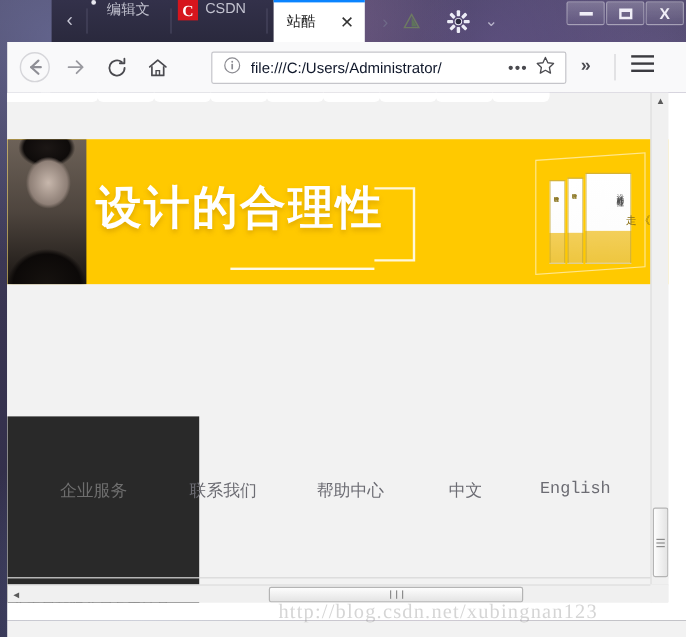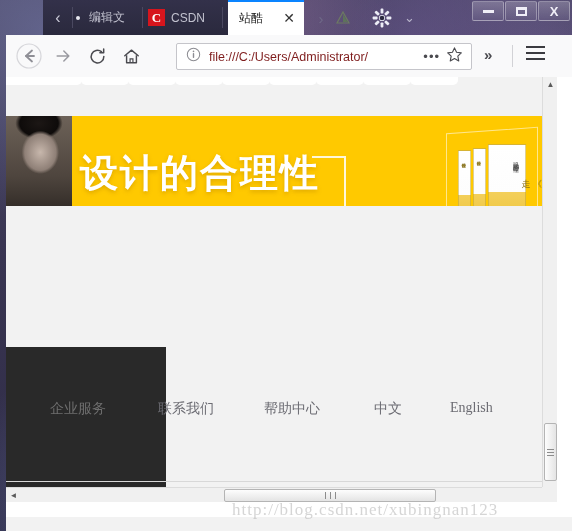--- a/index.html
+++ b/index.html
@@ -42,21 +42,21 @@
     background: linear-gradient(180deg,#33314a 0%, #2a293d 100%);
   }
   .back-chevron {
     position: absolute; left: 46px; top: 7px;
     width: 24px; height: 22px;
     display: flex; align-items: center; justify-content: center;
     color: #c9c9d6; font-size: 16px; line-height: 1;
   }
   .tab {
     position: absolute; top: 0; height: 35px;
-    display: flex; align-items: center;
+    display: flex; 
     font-size: 12px;
     overflow: hidden;
     white-space: nowrap;
   }
   .tab-divider {
     position: absolute; top: 7px; width: 1px; height: 21px;
     background: #4a4860;
   }
   .tab-inactive { color: #c2c2cf; }
   .tab1 { left: 76px; width: 60px; padding-left: 0; }
@@ -144,21 +144,21 @@
     background: #ffffff;
     border: 1px solid #c5c5ca;
     border-radius: 2px;
     display: flex; align-items: center;
   }
   .urlbar .info-icon {
     margin-left: 9px; margin-right: 8px; flex: none;
     color: #737378;
   }
   .urlbar .url-text {
-    font-size: 12.5px; color: #7f1d1d;
+    font-size: 12.5px; color: #0f172a;
     white-space: nowrap; overflow: hidden;
     flex: 1;
     font-family: "Liberation Sans", sans-serif;
   }
   .urlbar .dots-icon {
     margin-right: 6px; color: #4a4a4f; font-size: 13px;
     letter-spacing: 1px; flex: none;
   }
   .urlbar .star-icon { margin-right: 8px; color: #4a4a4f; flex: none; }
   .chev2 {
@@ -199,21 +199,21 @@
   .pill {
     position: absolute; top: 0;
     height: 20px; width: 48px;
     background: #ffffff;
     border-radius: 5px;
   }
 
   
   .banner {
     position: absolute; left: 0; top: 39px;
-    width: 551px; height: 90px;
+    width: 551px; height: 121px;
     background: #ffc900;
     overflow: hidden;
   }
   .banner-person {
     position: absolute; left: 0; top: 0; width: 66px; height: 121px;
     background:
       radial-gradient(ellipse 26px 30px at 52% 30%, #c7b7ac 0%, #8f8077 60%, rgba(60,50,45,0) 72%),
       radial-gradient(ellipse 32px 22px at 50% 6%, #1c1715 0%, #0e0b0a 60%, rgba(20,16,14,0) 74%),
       radial-gradient(ellipse 40px 36px at 50% 100%, #16120f 0%, #0c0908 70%, rgba(10,8,7,0) 82%),
       linear-gradient(180deg, #6d6258 0%, #4e453e 50%, #1a1613 100%);
@@ -540,21 +540,21 @@
       </div>
 
       <div class="page-body">
         <div class="dark-panel"></div>
 
         <div class="footer-nav">
           <a href="#" class="on-dark" style="left:44px;">企业服务</a>
           <a href="#" style="left:152px;">联系我们</a>
           <a href="#" style="left:258px;">帮助中心</a>
           <a href="#" style="left:368px;">中文</a>
-          <a href="#" class="en" style="left:444px;">English</a>
+          <a href="#" class="en" style="left:444px;font-family:Liberation Mono, monospace;">English</a>
         </div>
 
         <div class="divider-line"></div>
 
         <div class="footer-line l1">市公安局朝阳分局备案编号:110105020000501</div>
 
       </div>
 
       <div class="vscroll">
         <div class="arrow up">▲</div>

